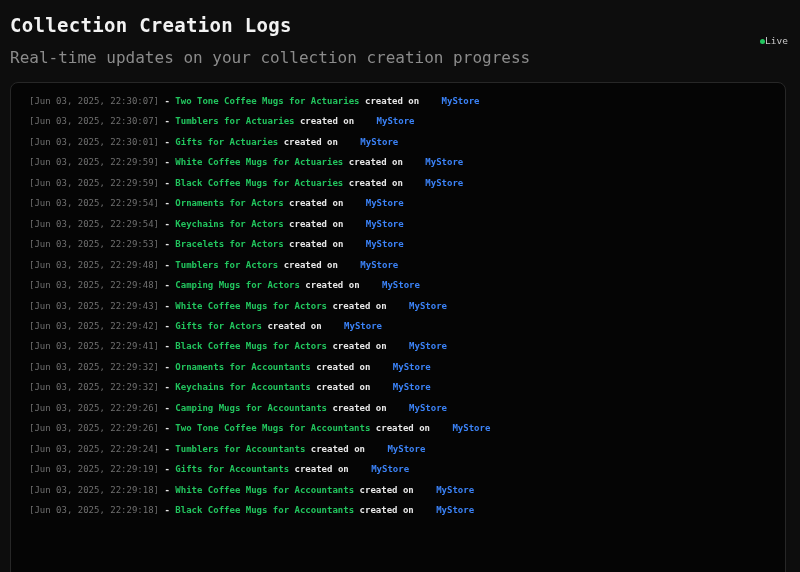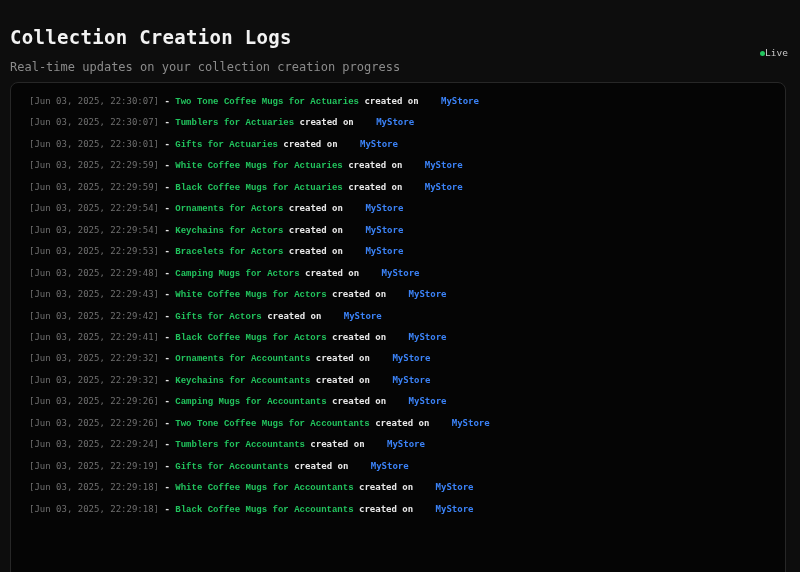--- a/index.html
+++ b/index.html
@@ -9,40 +9,40 @@
     height: 572px;
     background: #0d0d0d;
     font-family: "DejaVu Sans Mono", "Liberation Mono", monospace;
     overflow: hidden;
     position: relative;
   }
   .header {
     position: absolute;
     left: 10px;
     right: 12px;
-    top: 12px;
+    top: 0;
     height: 82px;
   }
   .title {
     position: absolute;
     left: 0;
     top: 14px;
     margin: 0;
     color: #f2f2f2;
     font-size: 19px;
     font-weight: 700;
     letter-spacing: 0.3px;
     white-space: nowrap;
   }
   .subtitle {
     position: absolute;
     left: 0;
     top: 48px;
     color: #8b8b8b;
-    font-size: 12px;
+    font-size: 16px;
     white-space: nowrap;
   }
   .live {
     position: absolute;
     right: 0;
     top: 35px;
     display: flex;
     align-items: center;
     margin-left: 34px;
   }
@@ -74,21 +74,21 @@
     line-height: 20.45px;
     font-weight: 700;
     color: #e8e8e8;
     white-space: nowrap;
   }
   .log-row .ts {
     color: #6f6f6f;
     font-weight: 400;
   }
   .log-row .sep { color: #e8e8e8; }
-  .log-row .name { color: #22c55e; font-family: Liberation Mono, monospace; }
+  .log-row .name { color: #22c55e; }
   .log-row .created { color: #e8e8e8; }
   .log-row .store {
     color: #3b82f6;
     cursor: pointer;
     padding-left: 17px;
   }
 </style>
 </head>
 <body>
 
@@ -104,20 +104,21 @@
 <div class="panel">
   <div>
       <div class="log-row"><span class="ts">[Jun 03, 2025, 22:30:07]</span> <span class="sep">-</span> <span class="name">Two Tone Coffee Mugs for Actuaries</span> <span class="created">created on</span> <span class="store">MyStore</span></div>
       <div class="log-row"><span class="ts">[Jun 03, 2025, 22:30:07]</span> <span class="sep">-</span> <span class="name">Tumblers for Actuaries</span> <span class="created">created on</span> <span class="store">MyStore</span></div>
       <div class="log-row"><span class="ts">[Jun 03, 2025, 22:30:01]</span> <span class="sep">-</span> <span class="name">Gifts for Actuaries</span> <span class="created">created on</span> <span class="store">MyStore</span></div>
       <div class="log-row"><span class="ts">[Jun 03, 2025, 22:29:59]</span> <span class="sep">-</span> <span class="name">White Coffee Mugs for Actuaries</span> <span class="created">created on</span> <span class="store">MyStore</span></div>
       <div class="log-row"><span class="ts">[Jun 03, 2025, 22:29:59]</span> <span class="sep">-</span> <span class="name">Black Coffee Mugs for Actuaries</span> <span class="created">created on</span> <span class="store">MyStore</span></div>
       <div class="log-row"><span class="ts">[Jun 03, 2025, 22:29:54]</span> <span class="sep">-</span> <span class="name">Ornaments for Actors</span> <span class="created">created on</span> <span class="store">MyStore</span></div>
       <div class="log-row"><span class="ts">[Jun 03, 2025, 22:29:54]</span> <span class="sep">-</span> <span class="name">Keychains for Actors</span> <span class="created">created on</span> <span class="store">MyStore</span></div>
       <div class="log-row"><span class="ts">[Jun 03, 2025, 22:29:53]</span> <span class="sep">-</span> <span class="name">Bracelets for Actors</span> <span class="created">created on</span> <span class="store">MyStore</span></div>
+      <div class="log-row"><span class="ts">[Jun 03, 2025, 22:29:48]</span> <span class="sep">-</span> <span class="name">Tumblers for Actors</span> <span class="created">created on</span> <span class="store">MyStore</span></div>
       <div class="log-row"><span class="ts">[Jun 03, 2025, 22:29:48]</span> <span class="sep">-</span> <span class="name">Camping Mugs for Actors</span> <span class="created">created on</span> <span class="store">MyStore</span></div>
       <div class="log-row"><span class="ts">[Jun 03, 2025, 22:29:43]</span> <span class="sep">-</span> <span class="name">White Coffee Mugs for Actors</span> <span class="created">created on</span> <span class="store">MyStore</span></div>
       <div class="log-row"><span class="ts">[Jun 03, 2025, 22:29:42]</span> <span class="sep">-</span> <span class="name">Gifts for Actors</span> <span class="created">created on</span> <span class="store">MyStore</span></div>
       <div class="log-row"><span class="ts">[Jun 03, 2025, 22:29:41]</span> <span class="sep">-</span> <span class="name">Black Coffee Mugs for Actors</span> <span class="created">created on</span> <span class="store">MyStore</span></div>
       <div class="log-row"><span class="ts">[Jun 03, 2025, 22:29:32]</span> <span class="sep">-</span> <span class="name">Ornaments for Accountants</span> <span class="created">created on</span> <span class="store">MyStore</span></div>
       <div class="log-row"><span class="ts">[Jun 03, 2025, 22:29:32]</span> <span class="sep">-</span> <span class="name">Keychains for Accountants</span> <span class="created">created on</span> <span class="store">MyStore</span></div>
       <div class="log-row"><span class="ts">[Jun 03, 2025, 22:29:26]</span> <span class="sep">-</span> <span class="name">Camping Mugs for Accountants</span> <span class="created">created on</span> <span class="store">MyStore</span></div>
       <div class="log-row"><span class="ts">[Jun 03, 2025, 22:29:26]</span> <span class="sep">-</span> <span class="name">Two Tone Coffee Mugs for Accountants</span> <span class="created">created on</span> <span class="store">MyStore</span></div>
       <div class="log-row"><span class="ts">[Jun 03, 2025, 22:29:24]</span> <span class="sep">-</span> <span class="name">Tumblers for Accountants</span> <span class="created">created on</span> <span class="store">MyStore</span></div>
       <div class="log-row"><span class="ts">[Jun 03, 2025, 22:29:19]</span> <span class="sep">-</span> <span class="name">Gifts for Accountants</span> <span class="created">created on</span> <span class="store">MyStore</span></div>

